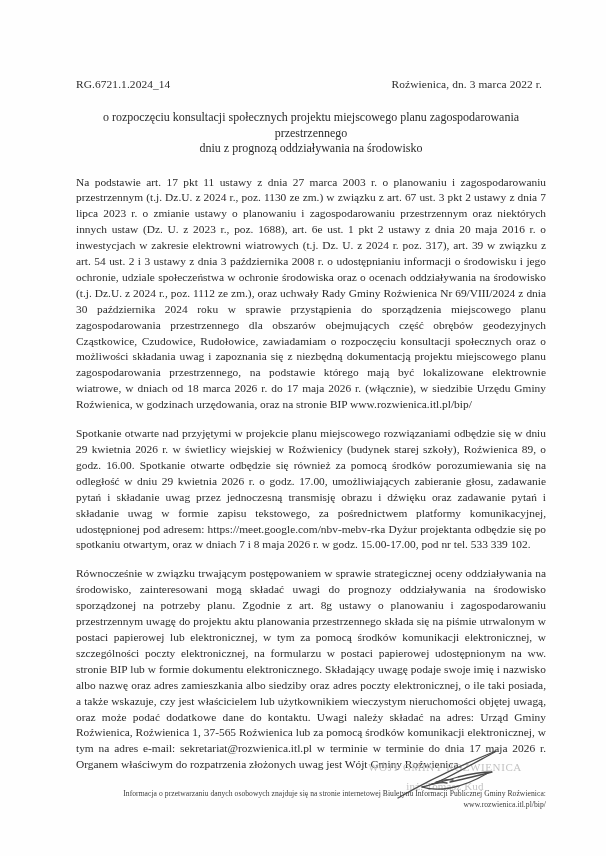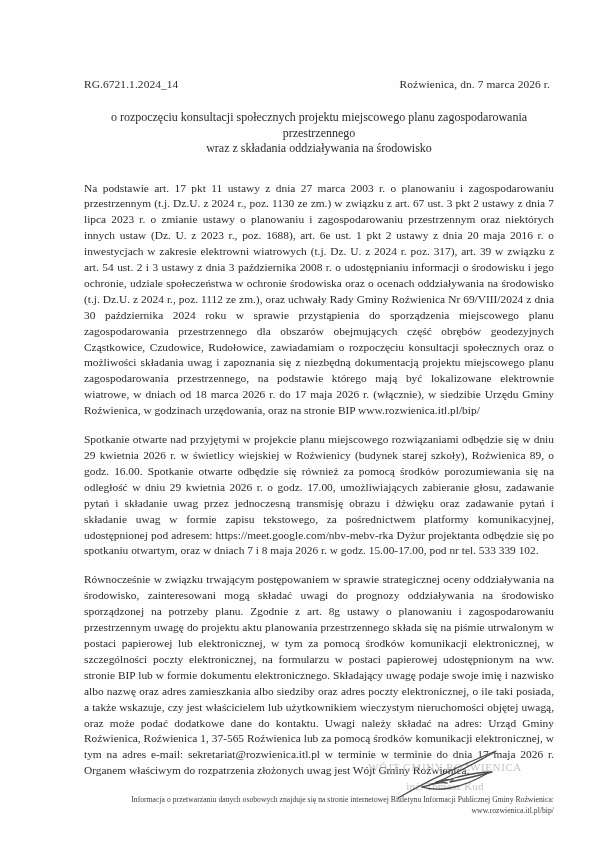--- a/index.html
+++ b/index.html
@@ -15,21 +15,21 @@
     color: #2b2b2b;
     overflow: hidden;
   }
   .page {
     position: absolute;
     inset: 0;
     background: #fefefe;
   }
   .content {
     position: absolute;
-    left: 84px;
+    left: 76px;
     top: 0;
     width: 470px;
   }
 
   
   .doc-header {
     display: flex;
     justify-content: space-between;
     align-items: baseline;
     padding-top: 78px;
@@ -52,21 +52,21 @@
     font-weight: bold;
     letter-spacing: .45px;
     margin-bottom: 6px;
   }
   .doc-subtitle {
     font-size: 12px;
     line-height: 15.5px;
   }
 
   
-  .body-block { margin-top: 24px; }
+  .body-block { margin-top: 18px; }
   .para {
     text-align: justify;
     text-justify: inter-word;
     font-size: 11.4px;
     line-height: 15.9px;
     margin: 0 0 13px 0;
     hyphens: none;
   }
   .para:last-child { margin-bottom: 0; }
 
@@ -106,26 +106,26 @@
   }
 </style>
 </head>
 <body>
 
 <div class="page">
   <div class="content">
 
     <div class="doc-header">
       <span class="doc-ref">RG.6721.1.2024_14</span>
-      <span class="doc-place-date">Roźwienica, dn. 7 marca 2026 r.</span>
+      <span class="doc-place-date">Roźwienica, dn. 3 marca 2022 r.</span>
     </div>
 
     <div class="title-block">
       <div class="doc-subtitle">o rozpoczęciu konsultacji społecznych projektu miejscowego planu zagospodarowania przestrzennego</div>
-      <div class="doc-subtitle">wraz z składania oddziaływania na środowisko</div>
+      <div class="doc-subtitle">dniu z prognozą oddziaływania na środowisko</div>
     </div>
 
     <div class="body-block">
       <p class="para">Na podstawie art. 17 pkt 11 ustawy z dnia 27 marca 2003 r. o planowaniu i zagospodarowaniu przestrzennym (t.j. Dz.U. z 2024 r., poz. 1130 ze zm.) w związku z art. 67 ust. 3 pkt 2 ustawy z dnia 7 lipca 2023 r. o zmianie ustawy o planowaniu i zagospodarowaniu przestrzennym oraz niektórych innych ustaw (Dz. U. z 2023 r., poz. 1688), art. 6e ust. 1 pkt 2 ustawy z dnia 20 maja 2016 r. o inwestycjach w zakresie elektrowni wiatrowych (t.j. Dz. U. z 2024 r. poz. 317), art. 39 w związku z art. 54 ust. 2 i 3 ustawy z dnia 3 października 2008 r. o udostępnianiu informacji o środowisku i jego ochronie, udziale społeczeństwa w ochronie środowiska oraz o ocenach oddziaływania na środowisko (t.j. Dz.U. z 2024 r., poz. 1112 ze zm.), oraz uchwały Rady Gminy Roźwienica Nr 69/VIII/2024 z dnia 30 października 2024 roku w sprawie przystąpienia do sporządzenia miejscowego planu zagospodarowania przestrzennego dla obszarów obejmujących część obrębów geodezyjnych Cząstkowice, Czudowice, Rudołowice, zawiadamiam o rozpoczęciu konsultacji społecznych oraz o możliwości składania uwag i zapoznania się z niezbędną dokumentacją projektu miejscowego planu zagospodarowania przestrzennego, na podstawie którego mają być lokalizowane elektrownie wiatrowe, w dniach od 18 marca 2026 r. do 17 maja 2026 r. (włącznie), w siedzibie Urzędu Gminy Roźwienica, w godzinach urzędowania, oraz na stronie BIP www.rozwienica.itl.pl/bip/</p>
       <p class="para">Spotkanie otwarte nad przyjętymi w projekcie planu miejscowego rozwiązaniami odbędzie się w dniu 29 kwietnia 2026 r. w świetlicy wiejskiej w Roźwienicy (budynek starej szkoły), Roźwienica 89, o godz. 16.00. Spotkanie otwarte odbędzie się również za pomocą środków porozumiewania się na odległość w dniu 29 kwietnia 2026 r. o godz. 17.00, umożliwiających zabieranie głosu, zadawanie pytań i składanie uwag przez jednoczesną transmisję obrazu i dźwięku oraz zadawanie pytań i składanie uwag w formie zapisu tekstowego, za pośrednictwem platformy komunikacyjnej, udostępnionej pod adresem: https://meet.google.com/nbv-mebv-rka Dyżur projektanta odbędzie się po spotkaniu otwartym, oraz w dniach 7 i 8 maja 2026 r. w godz. 15.00-17.00, pod nr tel. 533 339 102.</p>
       <p class="para">Równocześnie w związku trwającym postępowaniem w sprawie strategicznej oceny oddziaływania na środowisko, zainteresowani mogą składać uwagi do prognozy oddziaływania na środowisko sporządzonej na potrzeby planu. Zgodnie z art. 8g ustawy o planowaniu i zagospodarowaniu przestrzennym uwagę do projektu aktu planowania przestrzennego składa się na piśmie utrwalonym w postaci papierowej lub elektronicznej, w tym za pomocą środków komunikacji elektronicznej, w szczególności poczty elektronicznej, na formularzu w postaci papierowej udostępnionym na ww. stronie BIP lub w formie dokumentu elektronicznego. Składający uwagę podaje swoje imię i nazwisko albo nazwę oraz adres zamieszkania albo siedziby oraz adres poczty elektronicznej, o ile taki posiada, a także wskazuje, czy jest właścicielem lub użytkownikiem wieczystym nieruchomości objętej uwagą, oraz może podać dodatkowe dane do kontaktu. Uwagi należy składać na adres: Urząd Gminy Roźwienica, Roźwienica 1, 37-565 Roźwienica lub za pomocą środków komunikacji elektronicznej, w tym na adres e-mail: sekretariat@rozwienica.itl.pl w terminie w terminie do dnia 17 maja 2026 r. Organem właściwym do rozpatrzenia złożonych uwag jest Wójt Gminy Roźwienica.</p>
     </div>
 
     <div class="fine-print">Informacja o przetwarzaniu danych osobowych znajduje się na stronie internetowej Biuletynu Informacji Publicznej Gminy Roźwienica: www.rozwienica.itl.pl/bip/</div>
 

